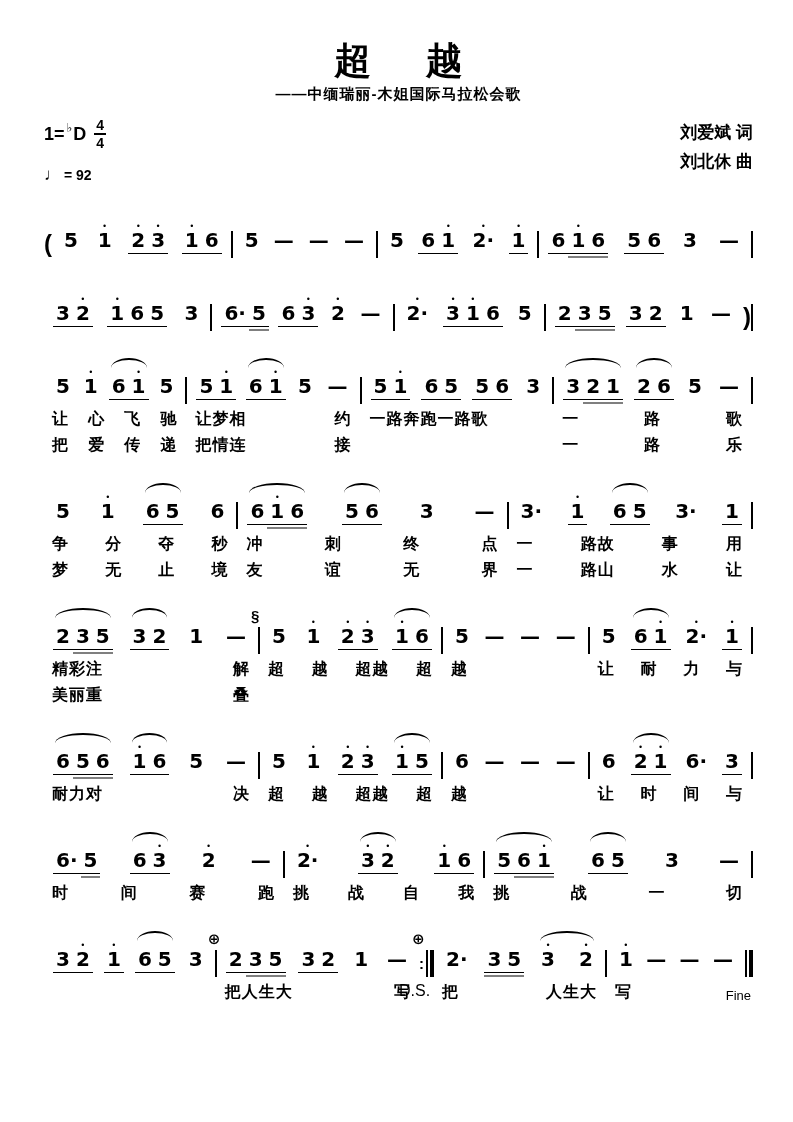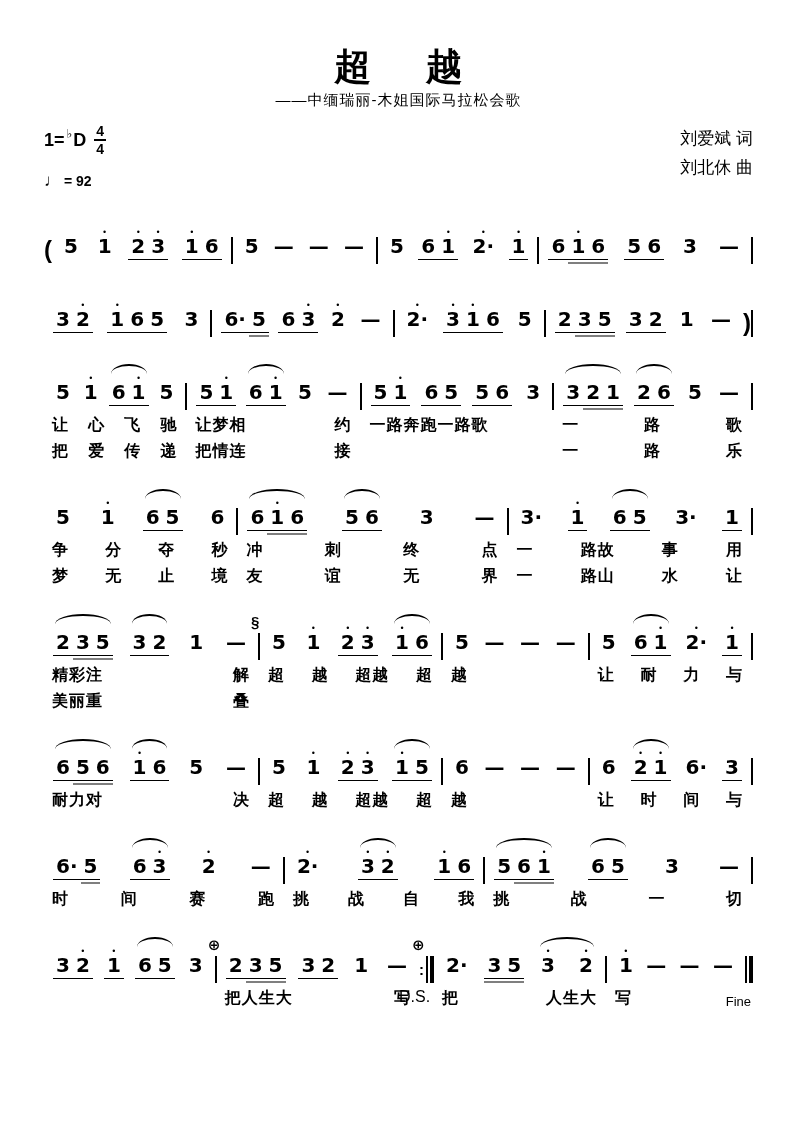--- a/index.html
+++ b/index.html
@@ -1,31 +1,31 @@
 <!DOCTYPE html>
 <html><head>
 <meta charset="utf-8">
 <style>
   html,body{margin:0;padding:0;background:#fff;}
   body{width:793px;height:1122px;overflow:hidden;color:#000;
        font-family:"Liberation Sans","DejaVu Sans",sans-serif;}
-  .sheet{padding:13px 40px 0 44px;box-sizing:border-box;margin-top:20px;}
+  .sheet{padding:27px 40px 0 44px;box-sizing:border-box;}
   h1.title{margin:14px 0 0;text-align:center;font-size:37px;font-weight:bold;
        letter-spacing:22px;text-indent:22px;line-height:1.1;}
-  .subtitle{text-align:center;font-size:15px;font-weight:normal;margin-top:3px;letter-spacing:1px;}
+  .subtitle{text-align:center;font-size:15px;font-weight:bold;margin-top:3px;letter-spacing:1px;}
   .meta{display:flex;justify-content:space-between;align-items:flex-start;margin-top:14px;}
   .keyline{font-size:18px;font-weight:bold;display:flex;align-items:center;}
   .flat{font-size:12px;vertical-align:super;position:relative;top:-6px;margin:0 1px 0 2px;}
   .frac{display:inline-flex;flex-direction:column;align-items:center;margin-left:8px;
         font-size:14px;line-height:1.05;font-weight:bold;}
   .frac .ft{border-bottom:2px solid #000;padding:0 2px 1px;}
   .frac .fb{padding-top:1px;}
   .tempoline{margin-top:14px;font-size:14px;font-weight:bold;}
   .notechar{font-size:17px;margin-right:3px;}
-  .credits{text-align:right;font-size:17px;font-weight:normal;line-height:1.75;}
+  .credits{text-align:right;font-size:17px;font-weight:bold;line-height:1.75;}
   #score{margin-top:6px;}
   .sys{display:flex;align-items:flex-start;margin-top:25px;}
   .meas{display:flex;flex-direction:column;min-width:0;}
   .notes{display:flex;justify-content:space-between;padding:12px 9px 7px;}
   .grp{display:flex;position:relative;}
   .grp.arc::before{content:"";position:absolute;top:-10px;left:2px;right:2px;height:8px;
         border-top:2px solid #000;border-radius:50% 50% 0 0 / 100% 100% 0 0;}
   .tk{position:relative;padding:0 3px;}
   .tk.sp{margin-left:18px;}
   .tk .oct{display:block;height:8px;line-height:8px;font-size:9px;text-align:center;}

